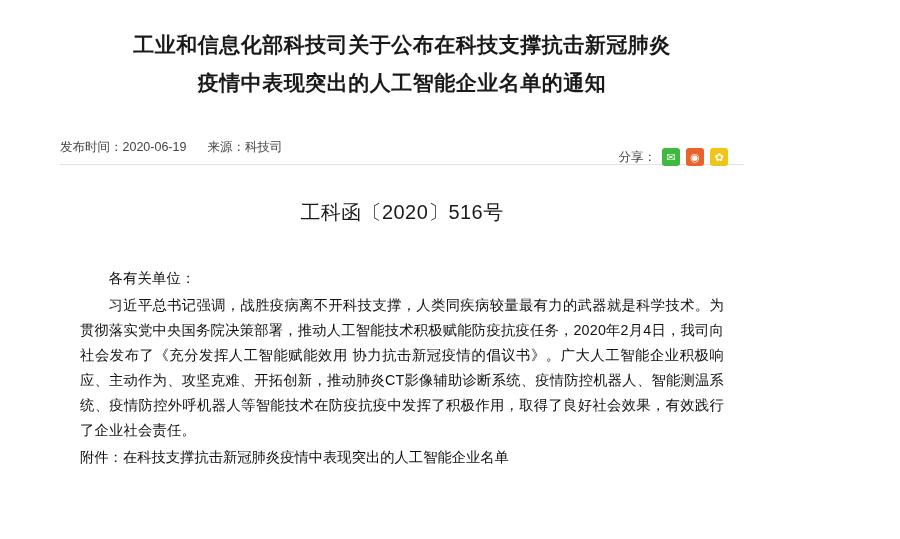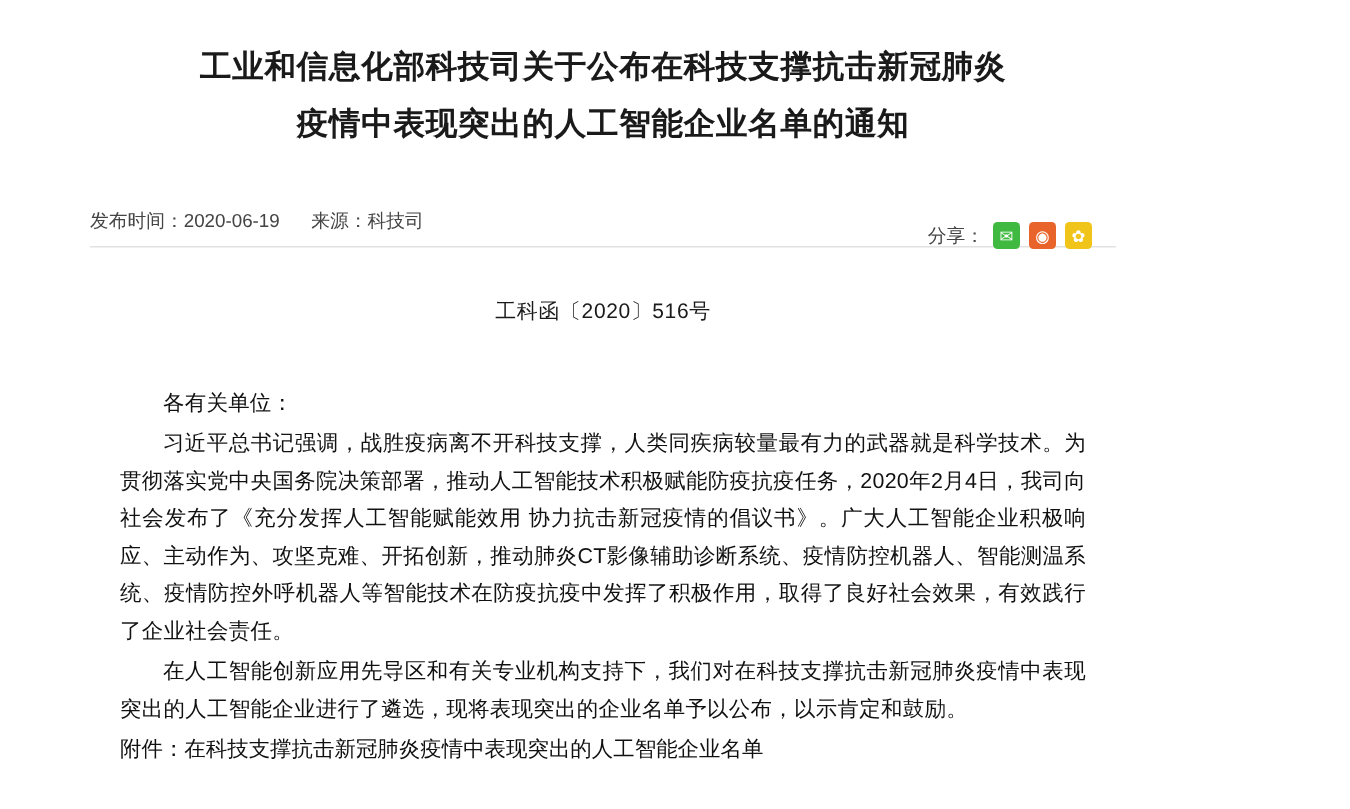--- a/index.html
+++ b/index.html
@@ -82,21 +82,21 @@
   .icon-wechat { background: #3fb93f; }
   .icon-weibo  { background: #e8642a; }
   .icon-qzone  { background: #f0c419; }
   .divider {
     border: 0;
     border-top: 1px solid #e2e2e2;
     margin: 2px 0 0 0;
   }
   .doc-number {
     text-align: center;
-    font-size: 14px;
+    font-size: 20px;
     color: #1a1a1a;
     margin-top: 34px;
     letter-spacing: 0.4px;
   }
   .body-block {
     margin-top: 40px;
     padding: 0 20px 0 20px;
   }
   .body-block p {
     margin: 0 0 2px 0;
@@ -143,18 +143,17 @@
     </div>
   </div>
 
   <hr class="divider">
 
   <div class="doc-number">工科函〔2020〕516号</div>
 
   <div class="body-block">
     <p class="indent-2">各有关单位：</p>
     <p class="indent-2">习近平总书记强调，战胜疫病离不开科技支撑，人类同疾病较量最有力的武器就是科学技术。为贯彻落实党中央国务院决策部署，推动人工智能技术积极赋能防疫抗疫任务，2020年2月4日，我司向社会发布了《充分发挥人工智能赋能效用 协力抗击新冠疫情的倡议书》。广大人工智能企业积极响应、主动作为、攻坚克难、开拓创新，推动肺炎CT影像辅助诊断系统、疫情防控机器人、智能测温系统、疫情防控外呼机器人等智能技术在防疫抗疫中发挥了积极作用，取得了良好社会效果，有效践行了企业社会责任。</p>
-    <p class="indent-2">在人工智能创新应用先导区和有关专业机构支持下，我们对在科技支撑抗击新冠肺炎疫情中表现突出的人工智能企业进行了遴选，现将表现突出的企业名单予以公布，以示肯定和鼓励。</p>
   </div>
 
   <div class="attachment">附件：在科技支撑抗击新冠肺炎疫情中表现突出的人工智能企业名单</div>
 
 </div>
 
 </body></html>

